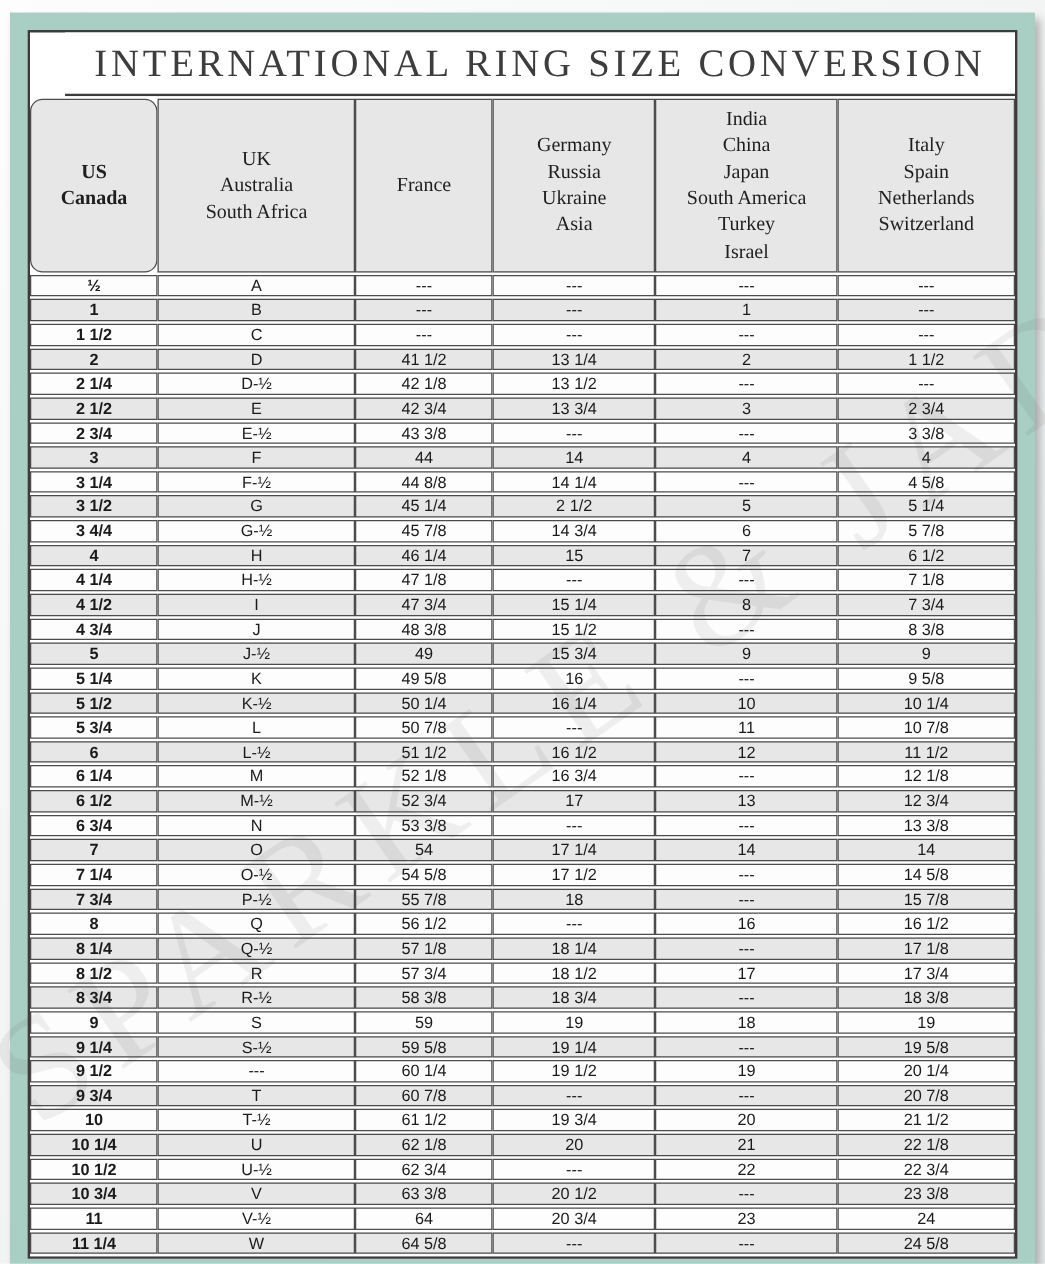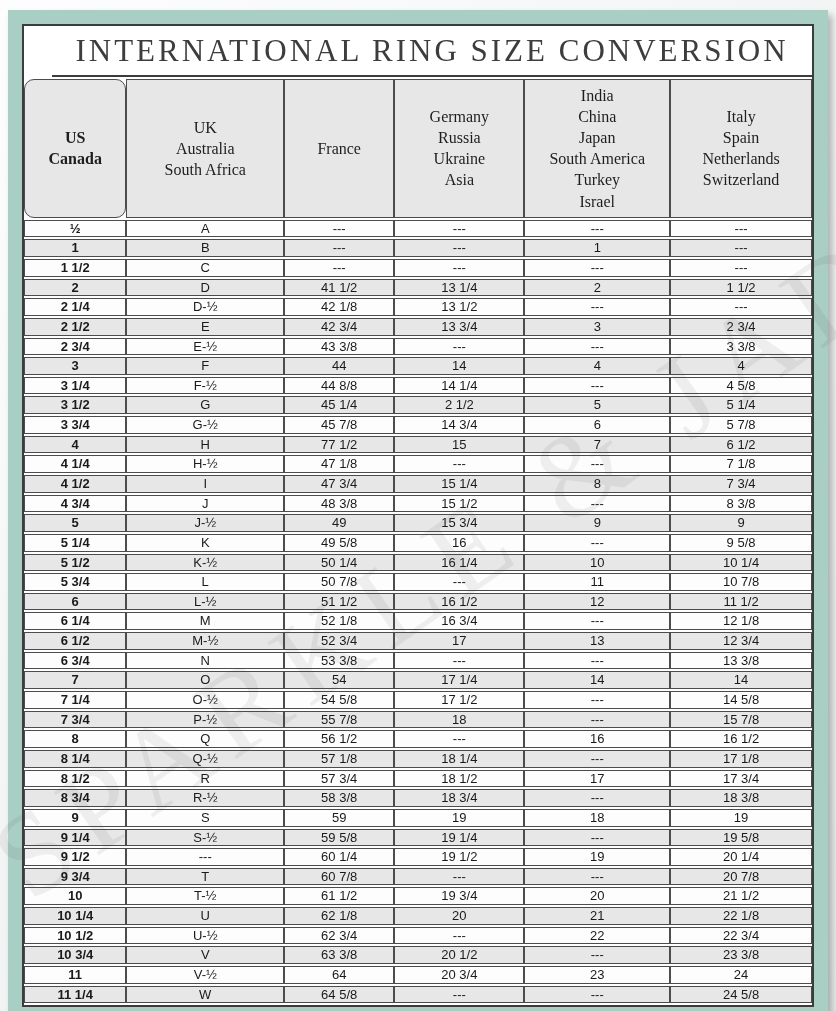--- a/index.html
+++ b/index.html
@@ -199,31 +199,31 @@
           </tr>
           <tr>
             <td>3 1/2</td>
             <td>G</td>
             <td>45 1/4</td>
             <td>2 1/2</td>
             <td>5</td>
             <td>5 1/4</td>
           </tr>
           <tr>
-            <td>3 3/4</td>
+            <td>3 4/4</td>
             <td>G-½</td>
             <td>45 7/8</td>
             <td>14 3/4</td>
             <td>6</td>
             <td>5 7/8</td>
           </tr>
           <tr>
             <td>4</td>
             <td>H</td>
-            <td>77 1/2</td>
+            <td>46 1/4</td>
             <td>15</td>
             <td>7</td>
             <td>6 1/2</td>
           </tr>
           <tr>
             <td>4 1/4</td>
             <td>H-½</td>
             <td>47 1/8</td>
             <td>---</td>
             <td>---</td>

